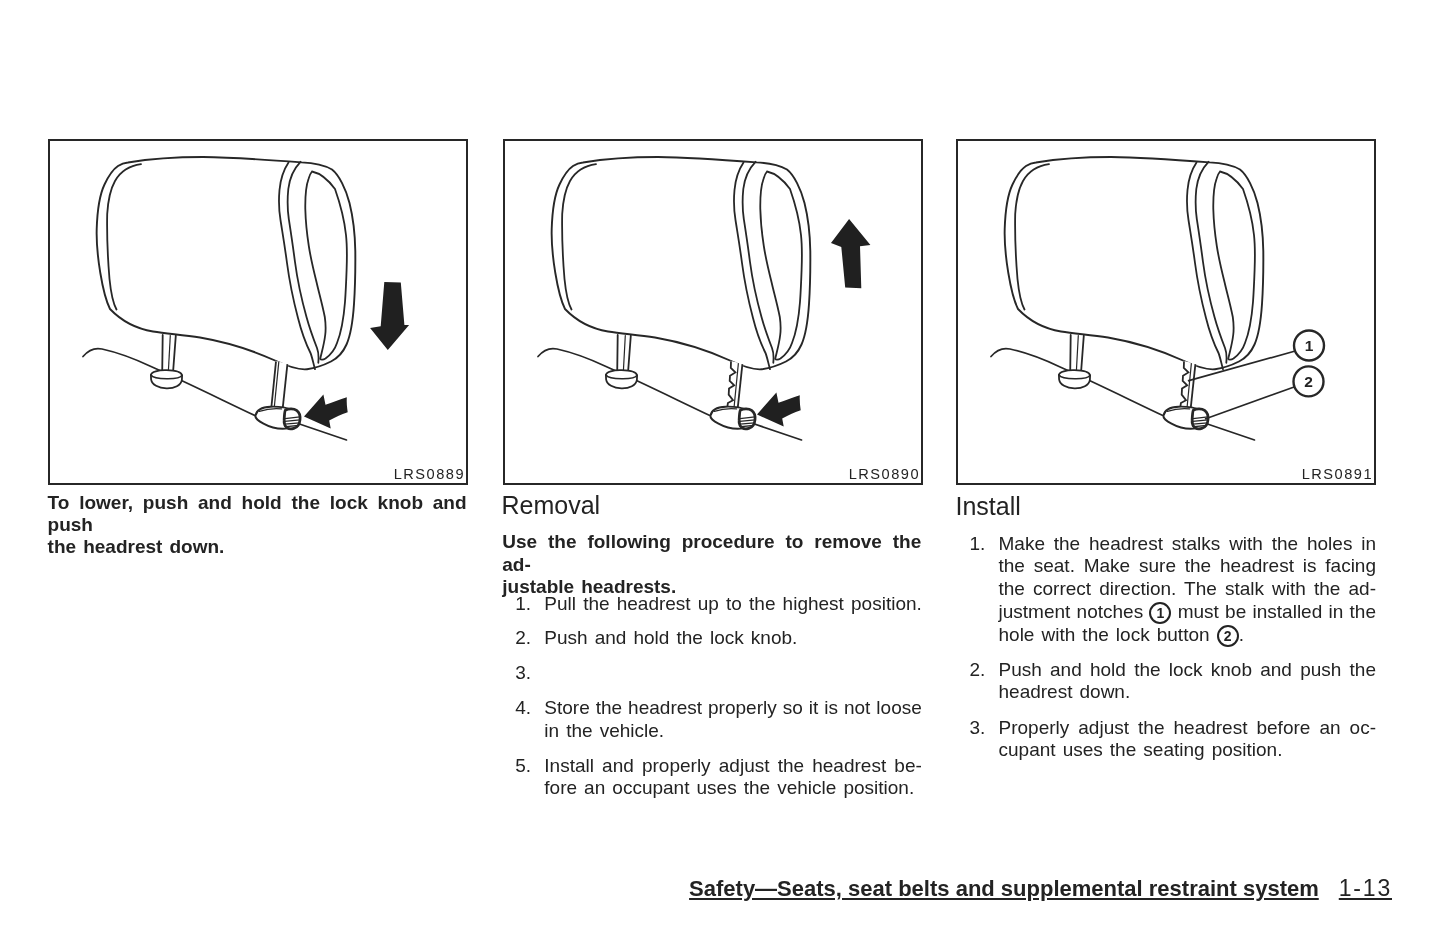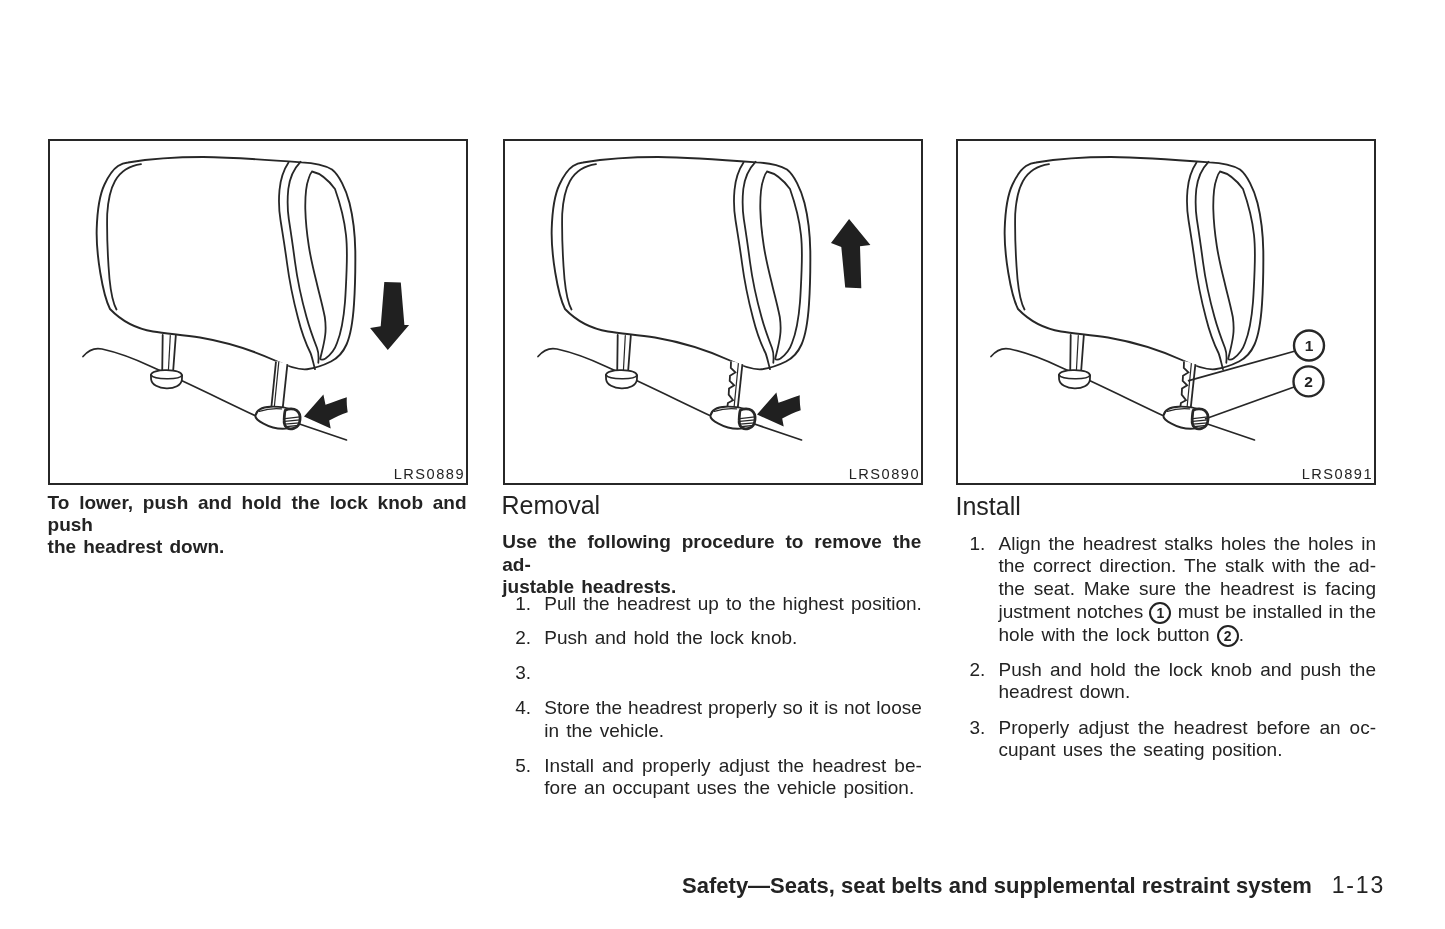--- a/index.html
+++ b/index.html
@@ -6,21 +6,21 @@
   body{position:relative;width:1445px;height:929px;font-family:"Liberation Sans",sans-serif;color:#262223;overflow:hidden;filter:grayscale(1);}
   .fig{position:absolute;top:139px;}
   .cap{position:absolute;font-size:19px;line-height:22.35px;word-spacing:1.8px;font-weight:bold;}
   .jl{text-align:justify;text-align-last:justify;word-spacing:0;}
   h2{position:absolute;margin:0;font-size:25px;line-height:25px;font-weight:normal;text-align:right;}
   .item{position:absolute;font-size:19px;line-height:22.35px;word-spacing:1.8px;}
   .item .n{position:absolute;left:13px;top:0;}
   .item .t{margin-left:42px;text-align:justify;}
   .cnum{display:inline-block;position:relative;width:22px;height:10px;vertical-align:baseline;}
   .cnum i{position:absolute;left:0;top:-6px;box-sizing:border-box;width:22px;height:22px;border:2px solid #262223;border-radius:50%;font-style:normal;font-weight:bold;font-size:14px;line-height:18.5px;text-align:center;text-align-last:center;letter-spacing:0;word-spacing:0;}
-  .foot{position:absolute;top:872.8px;left:8px;width:1377px;text-align:right;font-size:22px;line-height:24px;white-space:nowrap;}
+  .foot{position:absolute;top:872.8px;left:15px;width:1377px;text-align:right;font-size:22px;line-height:31px;white-space:nowrap;text-decoration:underline;}
   .foot b{letter-spacing:0;}
   .foot .pg{font-weight:normal;font-size:23px;margin-left:20px;letter-spacing:1.8px;}
 </style>
 </head>
 <body>
 
 <div class="fig" style="left:48px;">
 <svg width="421" height="347" viewBox="0 0 421 347">
 <defs>
 <g id="hrbody" fill="none" stroke="#2a2627" stroke-width="1.9" stroke-linecap="round">
@@ -182,23 +182,23 @@
   <div class="t">
       <div class="jl">Install and properly adjust the headrest be-</div>
       <div>fore an occupant uses the vehicle position.</div>
     </div>
 </div>
 
 <h2 style="left:955.5px;top:493.5px;">Install</h2>
 <div class="item" style="left:956.5px;top:532.7px;width:419.5px;line-height:22.8px;">
   <span class="n">1.</span>
   <div class="t">
-      <div class="jl">Align the headrest stalks holes the holes in</div>
+      <div class="jl">Make the headrest stalks with the holes in</div>
+      <div class="jl">the seat. Make sure the headrest is facing</div>
       <div class="jl">the correct direction. The stalk with the ad-</div>
-      <div class="jl">the seat. Make sure the headrest is facing</div>
       <div class="jl">justment notches <span class="cnum"><i>1</i></span> must be installed in the</div>
       <div>hole with the lock button <span class="cnum"><i>2</i></span>.</div>
     </div>
 </div>
 <div class="item" style="left:956.5px;top:658.5px;width:419.5px;">
   <span class="n">2.</span>
   <div class="t">
       <div class="jl">Push and hold the lock knob and push the</div>
       <div>headrest down.</div>
     </div>

